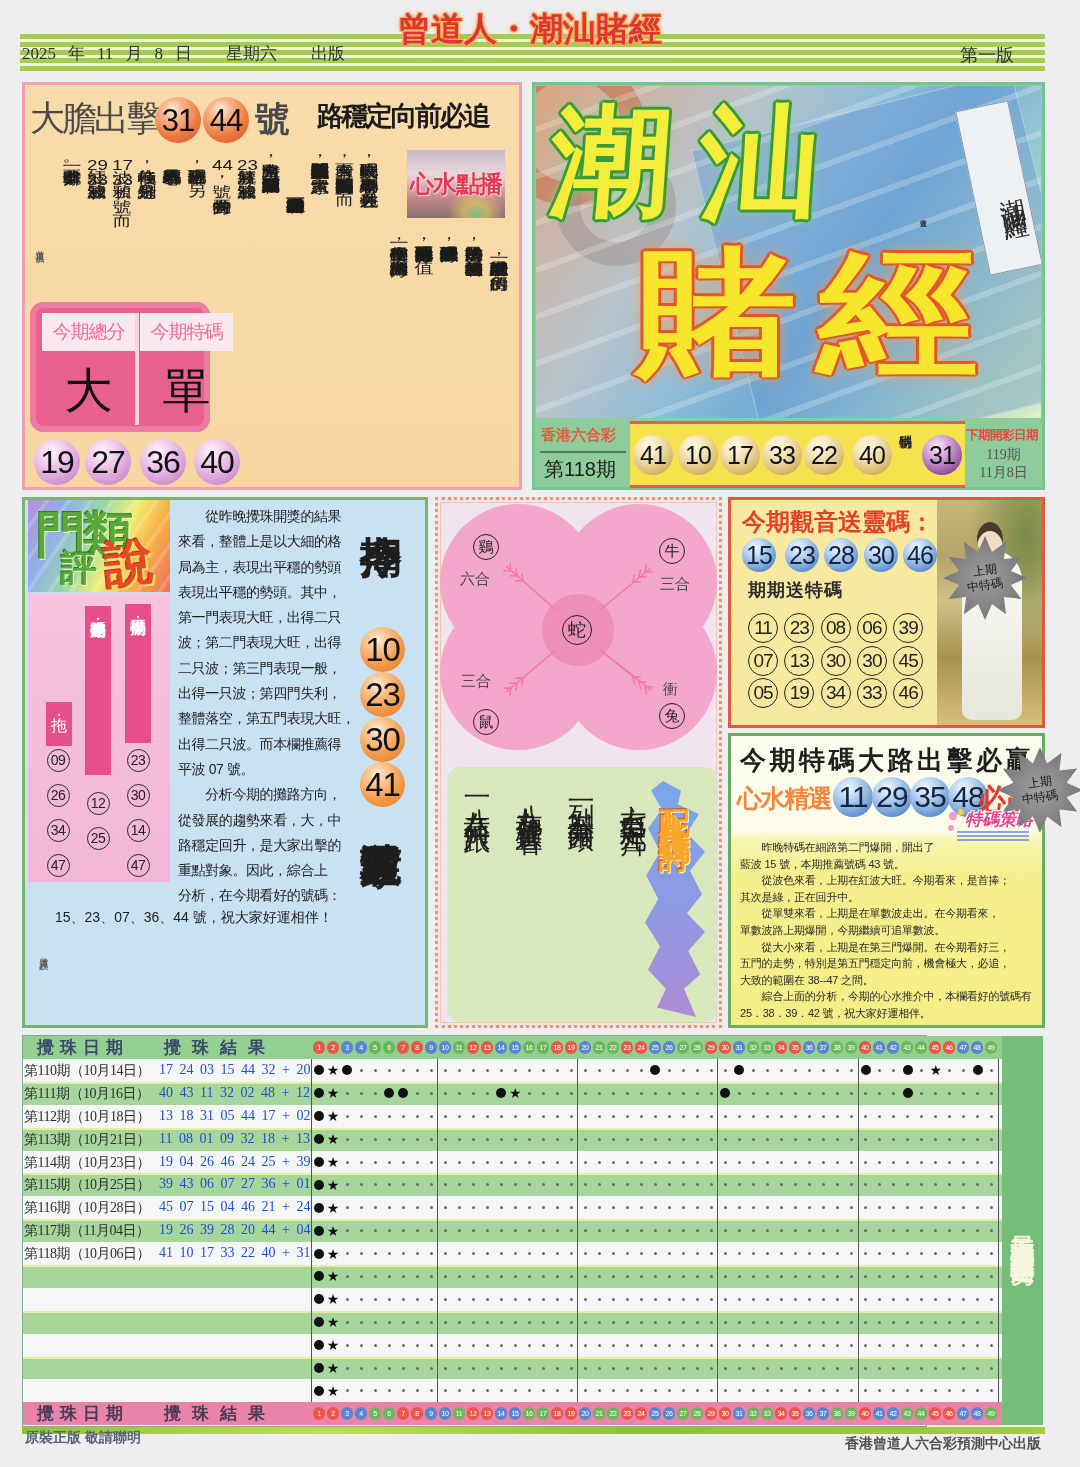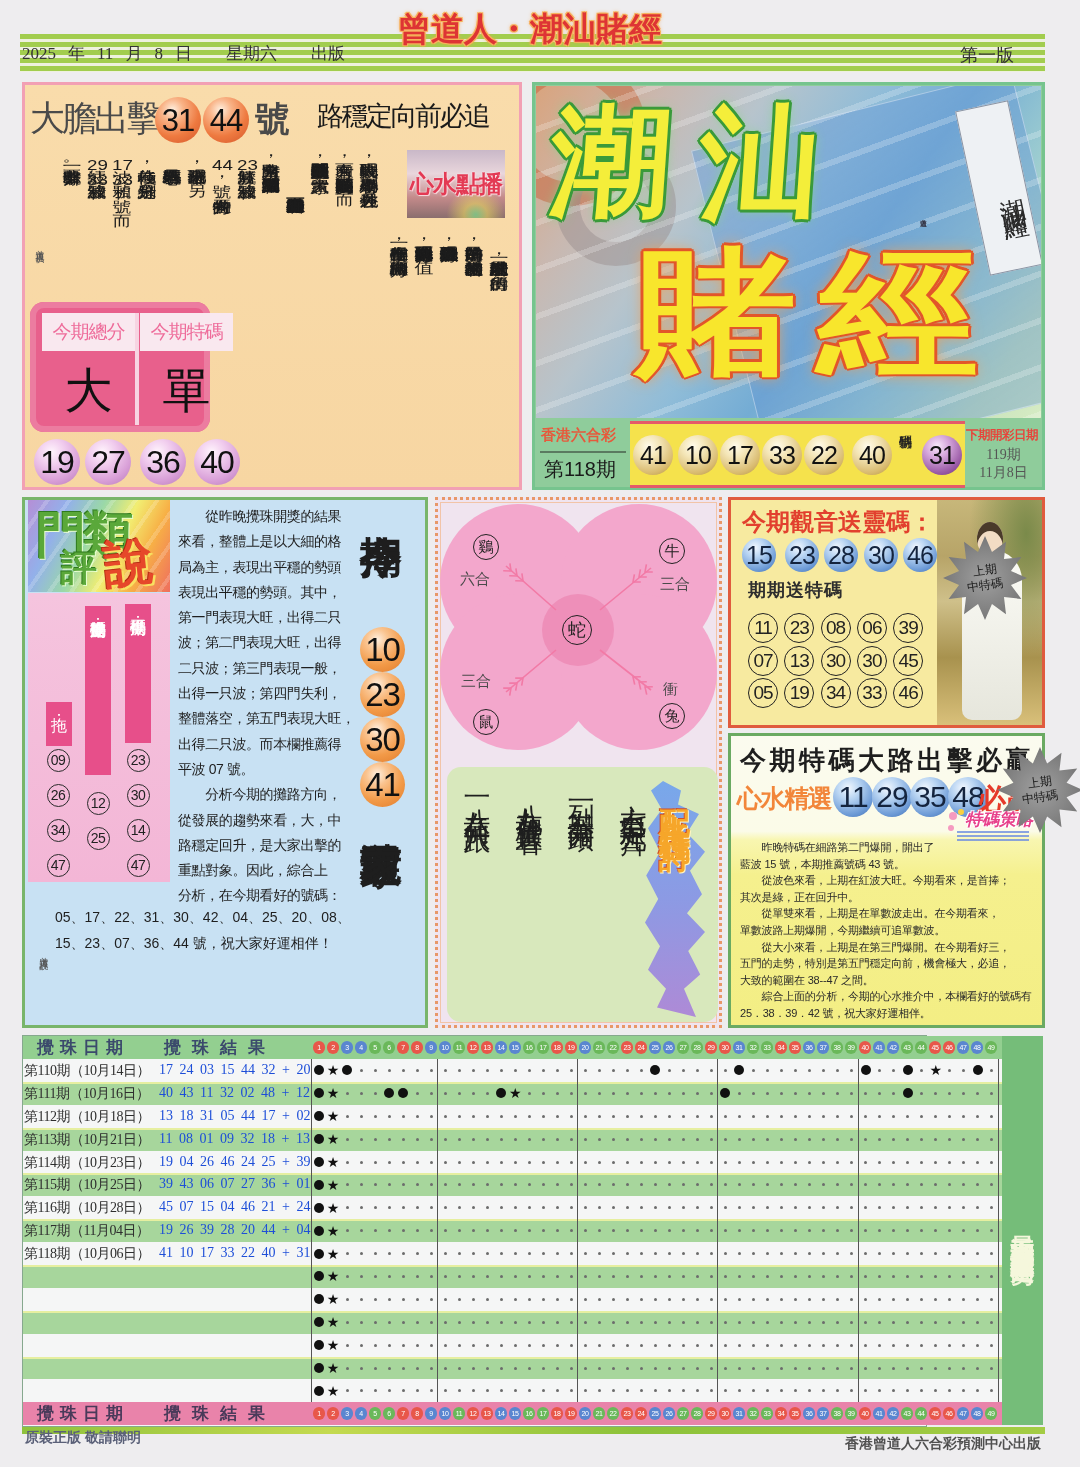--- a/index.html
+++ b/index.html
@@ -17,21 +17,21 @@
 .hdr-date span{margin-right:12px}
 .hdr-date .wd{margin-right:34px}
 .hdr-title{left:398px;top:7px;font-size:33px;font-weight:bold;color:#de3434;white-space:nowrap;text-shadow:-1px -1px 0 #f7b15a,1px -1px 0 #f7b15a,-1px 1px 0 #f7b15a,1px 1px 0 #f7b15a,0 0 4px #f7a04a}
 .hdr-edition{left:960px;top:43px;font-size:18px;color:#333}
 
 
 .tl{left:22px;top:82px;width:500px;height:408px;border:3px solid #f2a0b4;background:linear-gradient(180deg,#f9dcab,#f7d6a2)}
 .tl-head{left:5px;top:10px;font-size:35px;color:#4a4a4a;letter-spacing:-3px;font-weight:normal;white-space:nowrap}
 .b-or{width:46px;height:46px;top:12px;font-size:31px;background:radial-gradient(circle at 38% 28%,#fff0e0 0%,#f9b488 25%,#ee7a40 60%,#d4562a 100%)}
 .tl-hao{left:230px;top:11px;font-size:35px;color:#4a4a4a;font-weight:bold}
-.tl-sub{left:292px;top:13px;font-size:27px;color:#1a1a1a;font-weight:normal;letter-spacing:-2.5px;white-space:nowrap}
+.tl-sub{left:292px;top:13px;font-size:27px;color:#1a1a1a;font-weight:bold;letter-spacing:-2.5px;white-space:nowrap}
 .tl-badge{left:382px;top:65px;width:98px;height:68px;background:radial-gradient(ellipse at 70% 95%,rgba(120,220,140,.7) 0%,rgba(240,230,90,.5) 12%,transparent 30%),linear-gradient(180deg,#c9b8c8 0%,#e9d6dc 35%,#c48a8a 70%,#8a6e6e 100%);display:flex;align-items:center;justify-content:center;font-size:24px;font-weight:bold;color:#e33a54;text-shadow:0 0 2px #fff,1px 1px 0 #f6c8d0;letter-spacing:-1px;overflow:hidden;white-space:nowrap}
 .vregion{position:absolute;display:flex;flex-direction:row-reverse;transform:scaleY(.78);transform-origin:top left}
 .vcol{writing-mode:vertical-rl;text-orientation:mixed;white-space:nowrap;width:25px;font-size:19px;line-height:25px;color:#1c1c1c}
 .reg-a{left:360px;top:150px;width:127px}
 .reg-a .vcol:first-of-type{padding-top:19px}
 .reg-b{left:233px;top:67px;width:124px}
 .reg-b .vcol{width:24.5px}
 .reg-b .vcol:nth-of-type(4){padding-top:44px}
 .reg-c{left:34px;top:73px;width:201px}
 .tl-sig{left:8px;top:158px;font-size:9px;color:#555;letter-spacing:1px}
@@ -297,21 +297,20 @@
       <div>整體落空，第五門表現大旺，</div>
       <div>出得二只波。而本欄推薦得</div>
       <div>平波 07 號。</div>
       <div>　　分析今期的攤路方向，</div>
       <div>從發展的趨勢來看，大，中</div>
       <div>路穩定回升，是大家出擊的</div>
       <div>重點對象。因此，綜合上</div>
       <div>分析，在今期看好的號碼：</div>
   </div>
   <div class="a ml-picks">
-    <div>05、17、22、31、30、42、04、25、20、08、</div>
       <div>15、23、07、36、44 號，祝大家好運相伴！</div>
   </div>
   <div class="a ml-side1 vt serif">今期捧</div>
   <div class="ball b-or2" style="top:127px">10</div>
   <div class="ball b-or2" style="top:172px">23</div>
   <div class="ball b-or2" style="top:217px">30</div>
   <div class="ball b-or2" style="top:262px">41</div>
   <div class="a ml-side2 vt serif">號通殺莊家</div>
   <div class="a ml-sig vt">曾道人評說</div>
 </div>

